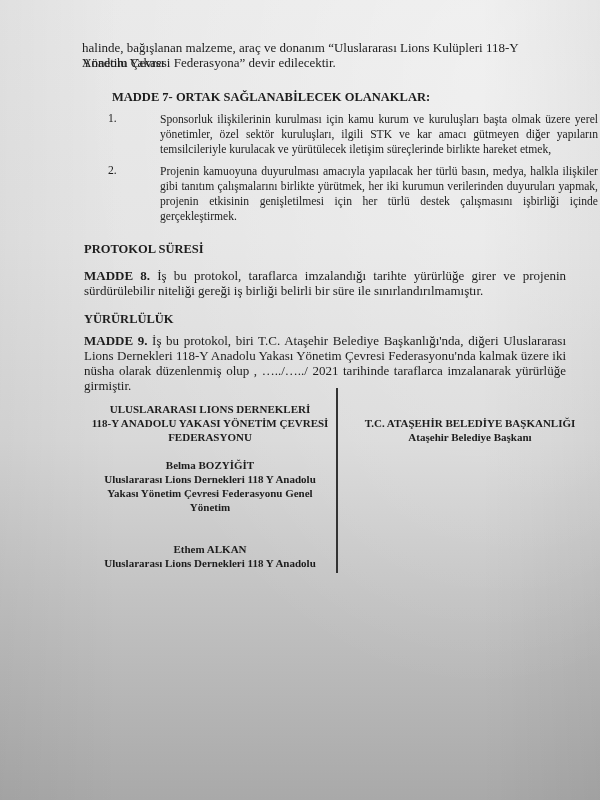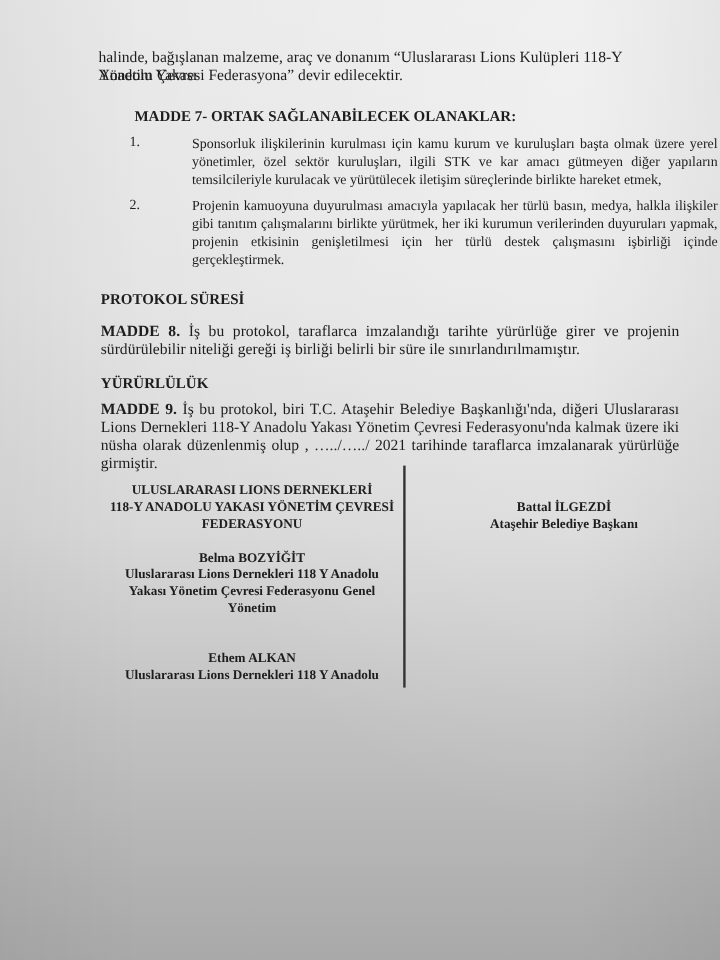--- a/index.html
+++ b/index.html
@@ -55,15 +55,15 @@
   <div>Yakası Yönetim Çevresi Federasyonu Genel</div>
   <div>Yönetim</div>
   <div style="height:28px"></div>
   <div>Ethem ALKAN</div>
   <div>Uluslararası Lions Dernekleri 118 Y Anadolu</div>
 </div>
 
 <div class="vline"></div>
 
 <div class="sig" style="left:350px; top:416px; width:240px;">
-  <div>Battal İLGEZDİ</div>
+  <div>T.C. ATAŞEHİR BELEDİYE BAŞKANLIĞI</div>
   <div>Ataşehir Belediye Başkanı</div>
 </div>
 
 </body></html>

